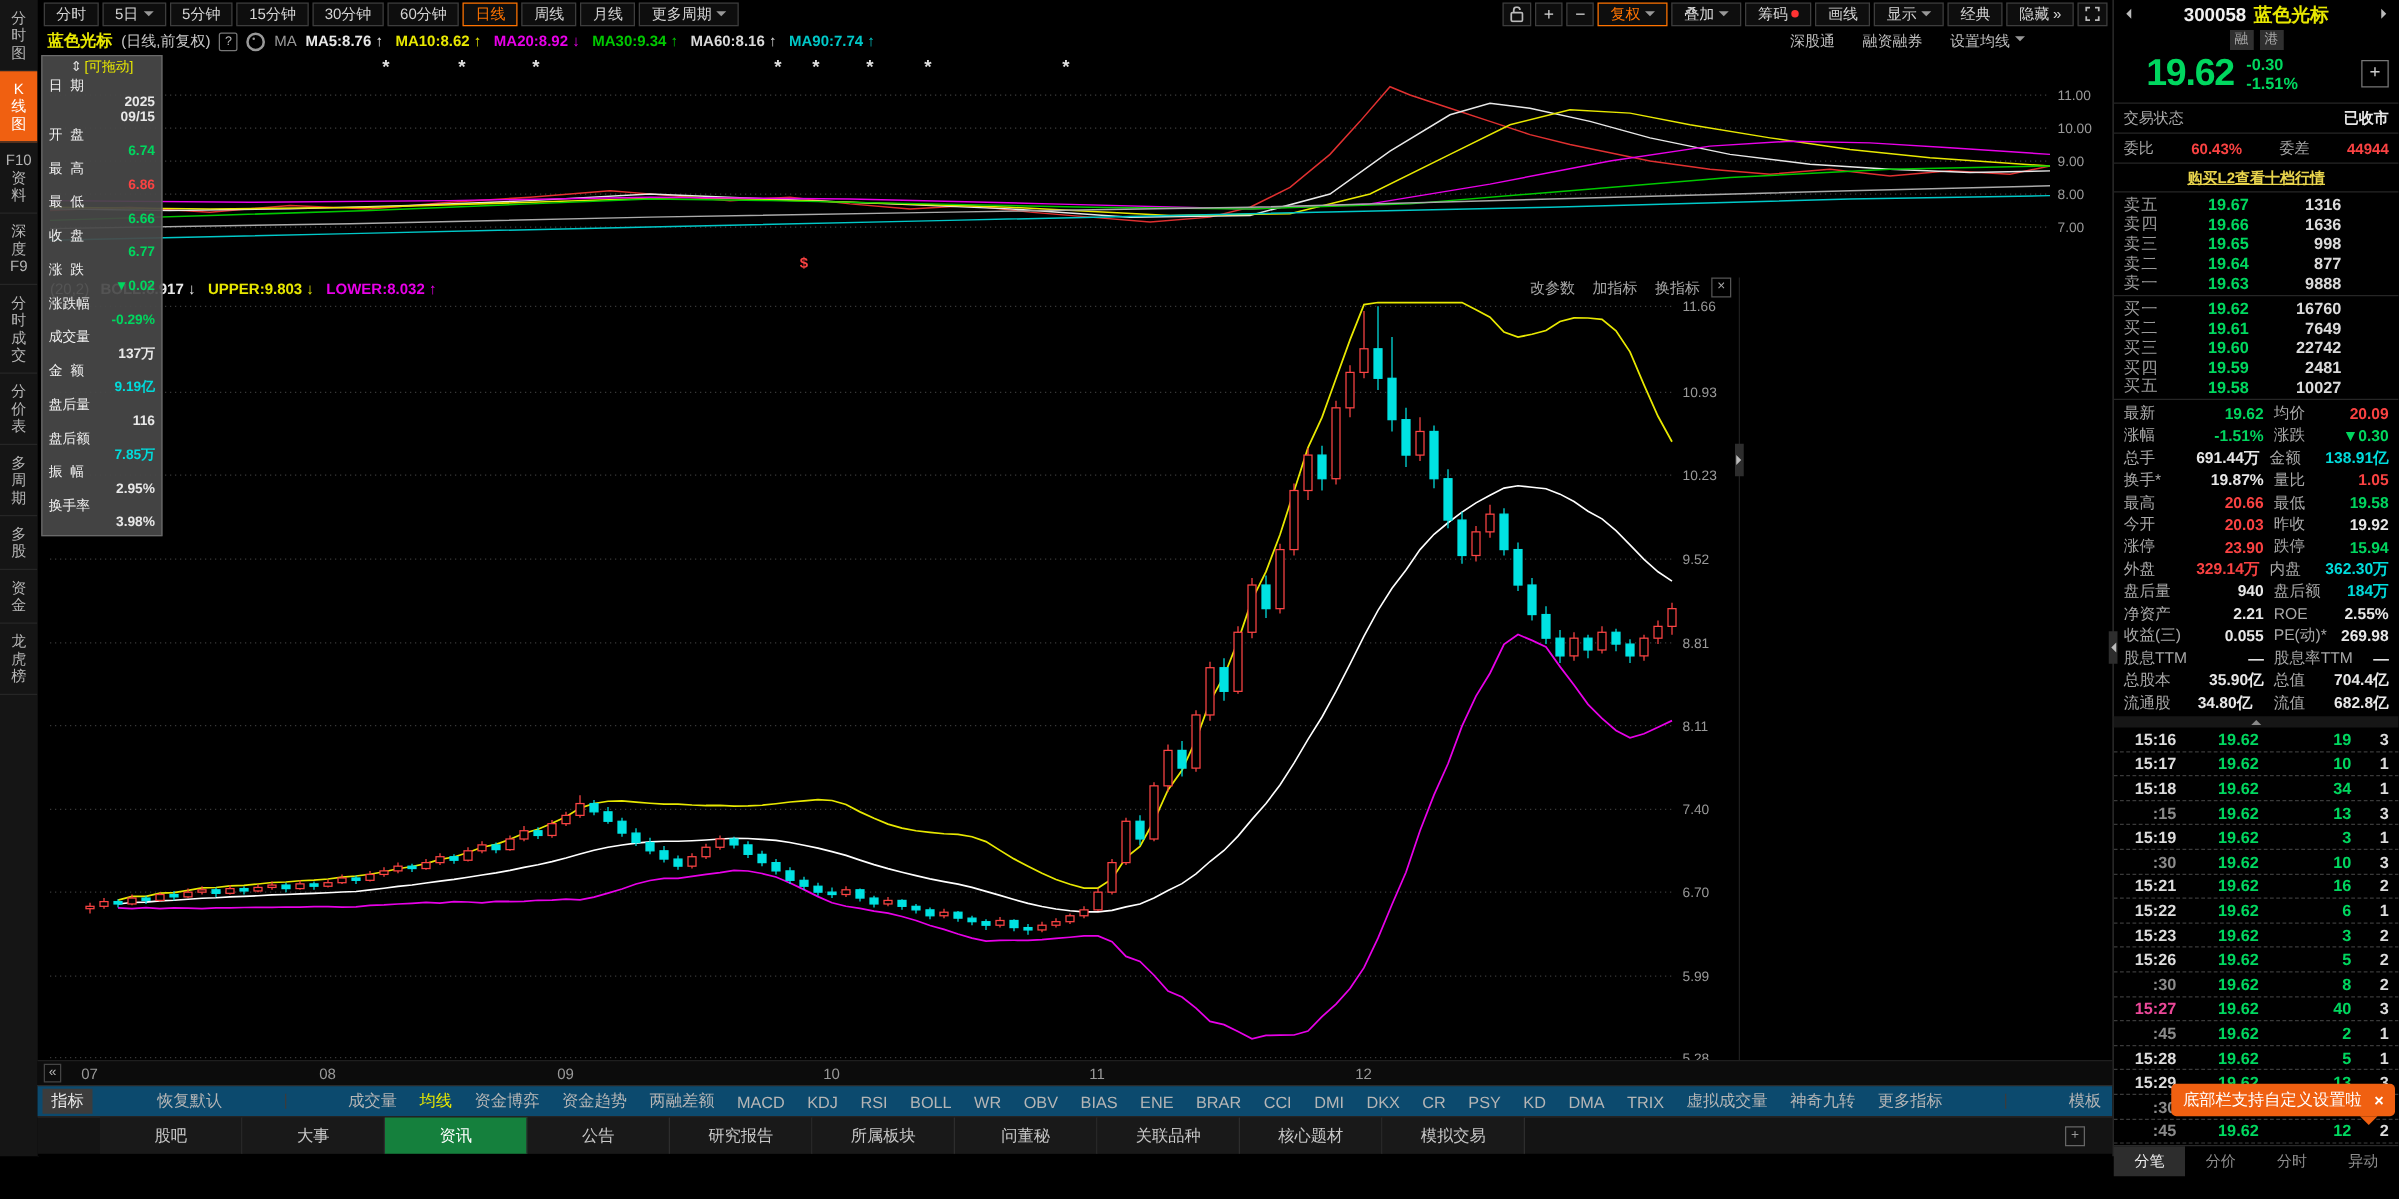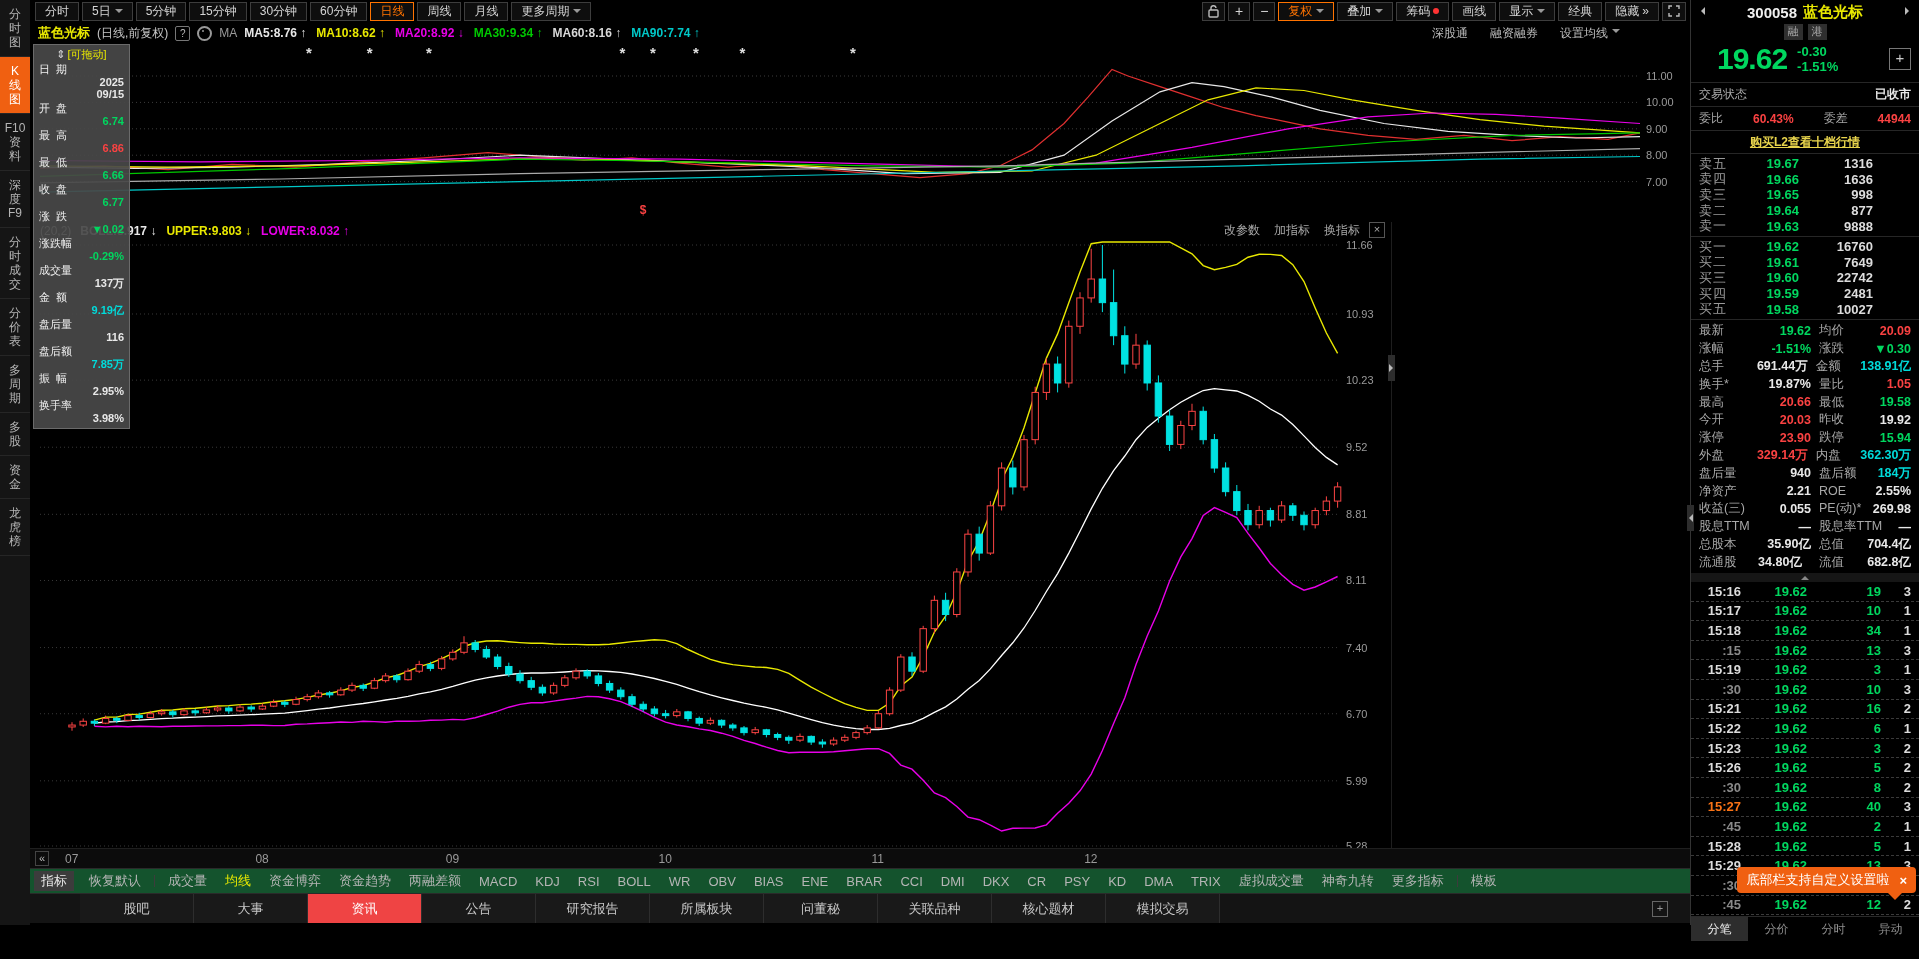--- a/index.html
+++ b/index.html
@@ -38,30 +38,30 @@
   .main-chart{position:absolute;left:0;top:240px;width:1660px;height:608px;}
   .panel-divider{position:absolute;left:1361px;top:222px;width:1px;height:626px;background:#1e1e1e;}
   .handle{position:absolute;width:7px;height:26px;background:#2d2d2d;display:flex;align-items:center;justify-content:center;cursor:pointer;}
   .tri-r{width:0;height:0;border:4px solid transparent;border-left-color:#bbb;margin-left:3px;}
   .tri-l{width:0;height:0;border:4px solid transparent;border-right-color:#bbb;margin-right:3px;}
   
   .xaxis-row{position:absolute;left:0;top:848px;width:1660px;height:20px;background:#0c0c0c;border-top:1px solid #1f1f1f;}
   .xback{position:absolute;left:5px;top:2px;border:1px solid #444;color:#bbb;font-size:11px;height:13px;line-height:12px;padding:0 3px;cursor:pointer;}
   .xlab{position:absolute;top:3px;color:#9a9a9a;font-size:12px;}
   
-  .indicator-bar{position:absolute;left:0;top:868px;width:1660px;height:25px;background:#14532d;border-top:1px solid #2a2a2a;display:flex;align-items:center;gap:2px;padding-left:4px;box-sizing:border-box;font-size:13px;color:#b5b5b5;}
+  .indicator-bar{position:absolute;left:0;top:868px;width:1660px;height:25px;background:#0c4a6e;border-top:1px solid #2a2a2a;display:flex;align-items:center;gap:2px;padding-left:4px;box-sizing:border-box;font-size:13px;color:#b5b5b5;justify-content:space-between;}
   .ind-tag{background:#3c3c3c;color:#e8e8e8;padding:1px 7px;margin-right:4px;}
   .ind-item{padding:0 9px;cursor:pointer;white-space:nowrap;}
   .ind-item.active{color:#e8e800;}
   .ind-sep{width:1px;height:12px;background:#3c3c3c;margin:0 2px;}
   
   .content-tabs{position:absolute;left:0;top:893px;width:1660px;height:30px;background:#141414;border-top:1px solid #2a2a2a;display:flex;align-items:stretch;padding-left:50px;box-sizing:border-box;}
   .ctab{width:113px;display:flex;align-items:center;justify-content:center;color:#c8c8c8;font-size:13px;border-right:1px solid #2d2d2d;cursor:pointer;background:#191919;}
   .ctab:first-child{border-left:1px solid #2d2d2d;}
-  .ctab.active{background:#ef4444;color:#fff;}
+  .ctab.active{background:#15803d;color:#fff;}
   .panel-toggle{position:absolute;right:22px;top:7px;width:14px;height:14px;border:1px solid #666;color:#999;font-size:11px;line-height:13px;text-align:center;cursor:pointer;}
   
   .data-panel{position:absolute;left:33px;top:44px;width:97px;background:rgba(72,72,72,0.93);border:1px solid #6a6a6a;padding:2px 5px 4px 5px;box-sizing:border-box;font-size:11px;z-index:5;}
   .dp-title{color:#e8e800;text-align:center;line-height:14px;}
   .dp-drag{color:#ddd;margin-right:2px;}
   .dp-label{color:#f0f0f0;line-height:13px;margin-top:2px;white-space:pre;}
   .dp-value{text-align:right;line-height:12px;font-weight:bold;}
   
   .quote{position:absolute;left:1690px;top:0;width:229px;height:925px;background:#000;border-left:1px solid #333;box-sizing:border-box;font-size:12px;}
   .q-header{height:24px;display:flex;align-items:center;justify-content:center;gap:6px;position:relative;}
@@ -871,21 +871,21 @@
           <span class="tv">5</span>
           <span class="tc">2</span>
         </div>
         <div class="tick-row">
           <span class="tt" style="color: rgb(138, 138, 138);">:30</span>
           <span class="tp">19.62</span>
           <span class="tv">8</span>
           <span class="tc">2</span>
         </div>
         <div class="tick-row">
-          <span class="tt" style="color: #f97316;">15:27</span>
+          <span class="tt" style="color: #ec4899;">15:27</span>
           <span class="tp">19.62</span>
           <span class="tv">40</span>
           <span class="tc">3</span>
         </div>
         <div class="tick-row">
           <span class="tt" style="color: rgb(138, 138, 138);">:45</span>
           <span class="tp">19.62</span>
           <span class="tv">2</span>
           <span class="tc">1</span>
         </div>

